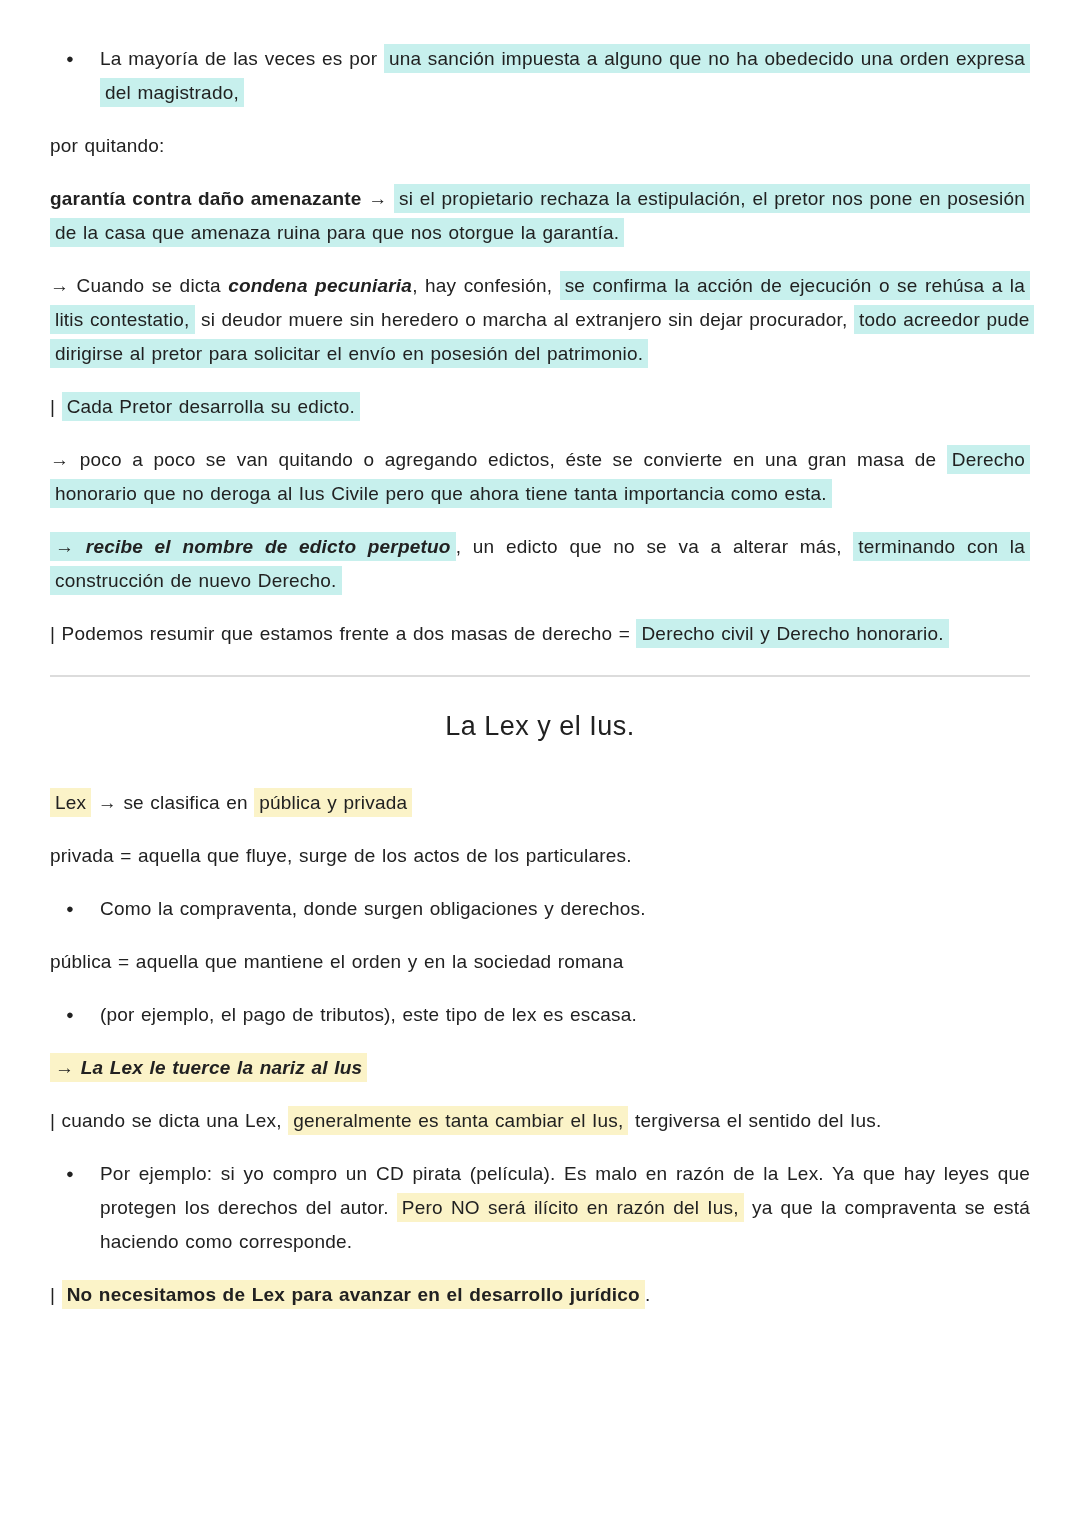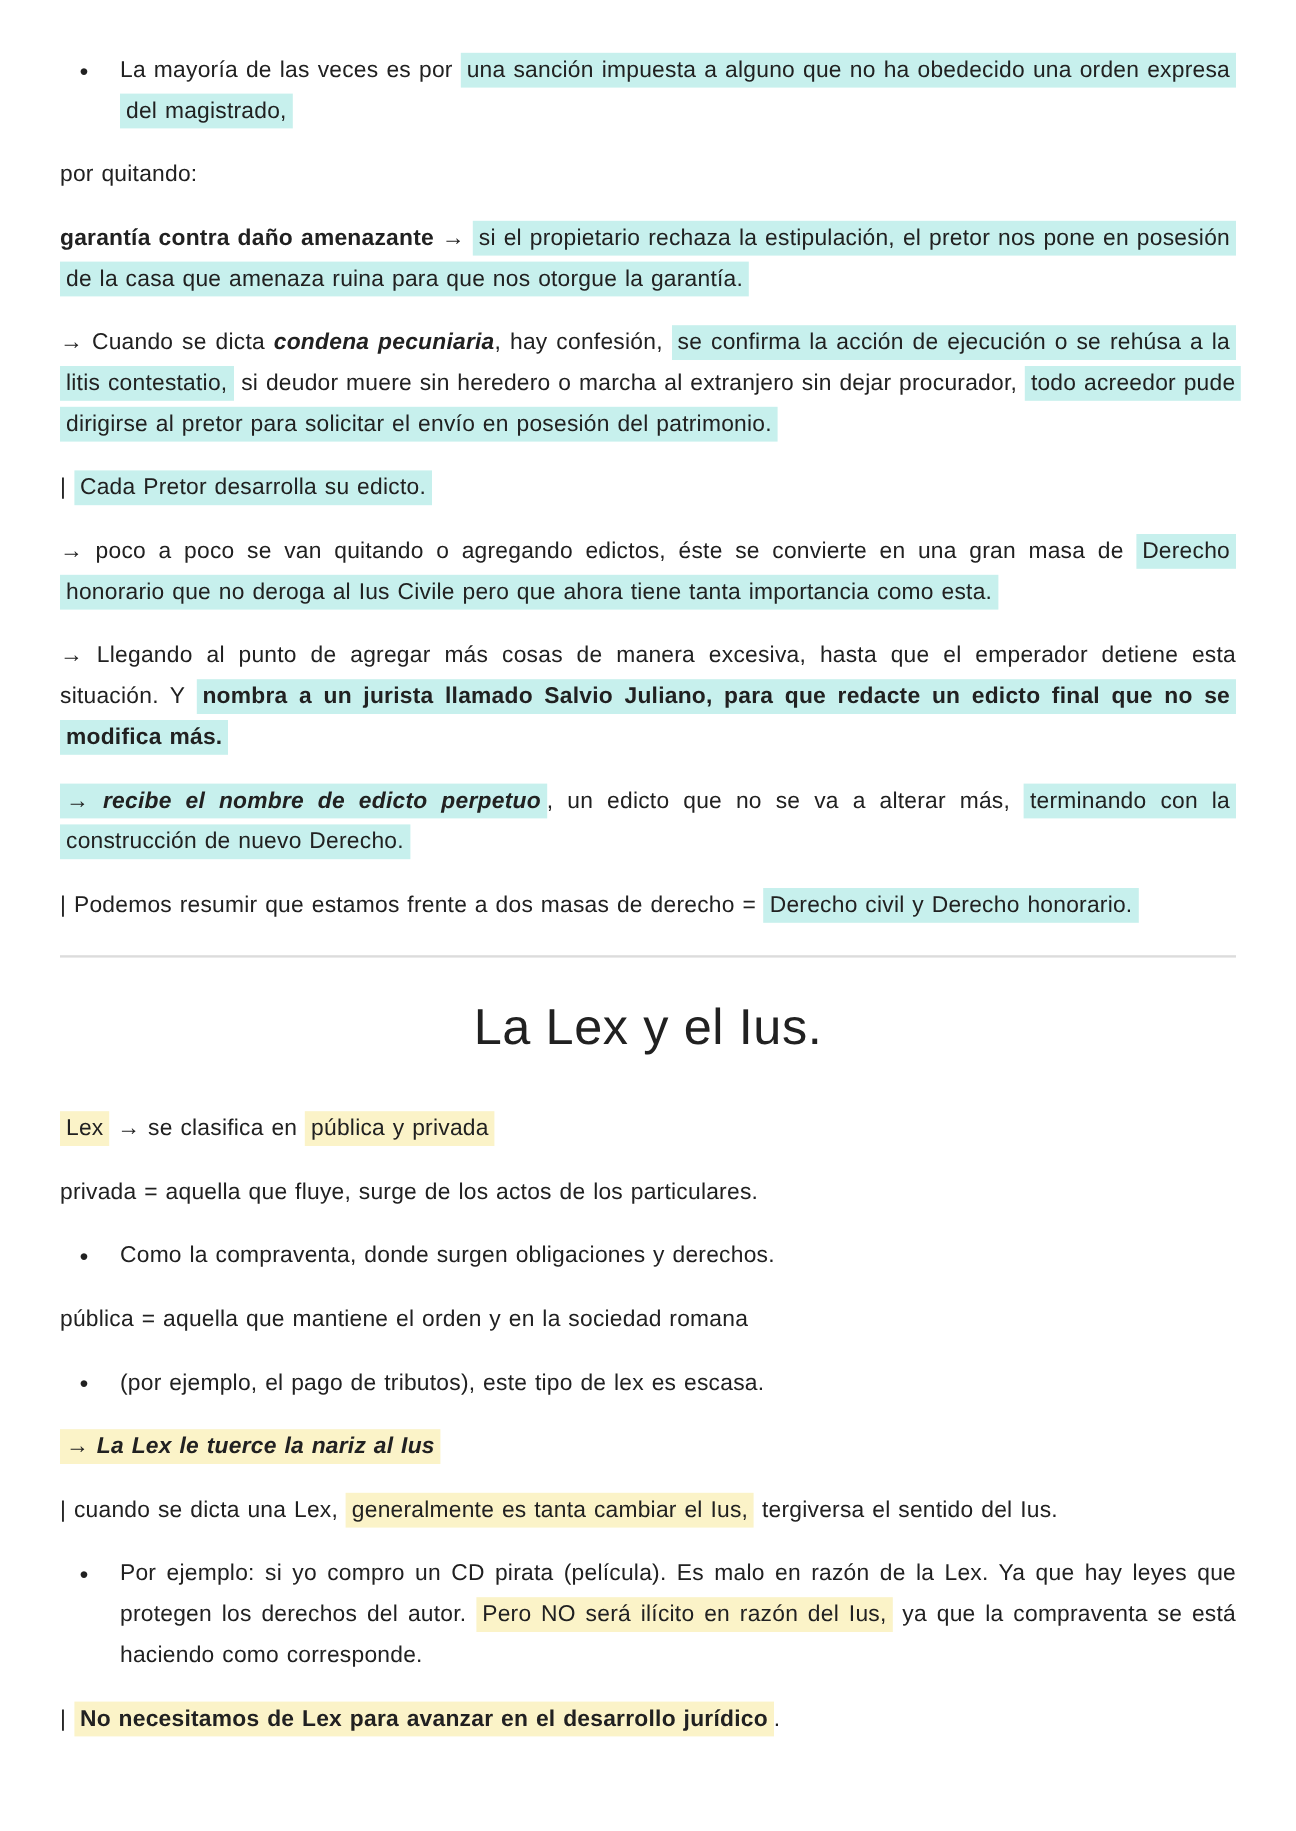--- a/index.html
+++ b/index.html
@@ -57,21 +57,21 @@
     box-decoration-break: clone;
   }
   .b { font-weight: 700; margin-top: 24px; }
   .i { font-style: italic; }
   hr.section-divider {
     border: none;
     border-top: 2px solid var(--divider);
     margin: 24px 0 0 0;
   }
   h1.section-title {
-    font-size: 42px;
+    font-size: 27px;
     font-weight: 400;
     letter-spacing: 0.5px;
     text-align: center;
     color: var(--text);
     margin: 34px 0 44px 0;
   }
 </style>
 </head>
 <body>
 
@@ -85,21 +85,20 @@
   <p class="block no-justify"><span>por quitando:</span></p>
 
   <p class="block"><span class="b">garantía contra daño amenazante → </span><span class="hl-cyan">si el propietario rechaza la estipulación, el pretor nos pone en posesión de la casa que amenaza ruina para que nos otorgue la garantía.</span></p>
 
   <p class="block"><span>→ Cuando se dicta </span><span class="b i">condena pecuniaria</span><span>, hay confesión, </span><span class="hl-cyan">se confirma la acción de ejecución o se rehúsa a la litis contestatio,</span><span> si deudor muere sin heredero o marcha al extranjero sin dejar procurador, </span><span class="hl-cyan">todo acreedor pude dirigirse al pretor para solicitar el envío en posesión del patrimonio.</span></p>
 
   <p class="block no-justify gap-large"><span>| </span><span class="hl-cyan">Cada Pretor desarrolla su edicto.</span></p>
 
   <p class="block"><span>→ poco a poco se van quitando o agregando edictos, éste se convierte en una gran masa de </span><span class="hl-cyan">Derecho honorario que no deroga al Ius Civile pero que ahora tiene tanta importancia como esta.</span></p>
 
-  <p class="block"><span>→ Llegando al punto de agregar más cosas de manera excesiva, hasta que el emperador detiene esta situación. Y </span><span class="hl-cyan b">nombra a un jurista llamado Salvio Juliano, para que redacte un edicto final que no se modifica más.</span></p>
 
   <p class="block"><span class="hl-cyan b i">→ recibe el nombre de edicto perpetuo</span><span>, un edicto que no se va a alterar más, </span><span class="hl-cyan">terminando con la construcción de nuevo Derecho.</span></p>
 
   <p class="block no-justify"><span>| Podemos resumir que estamos frente a dos masas de derecho = </span><span class="hl-cyan">Derecho civil y Derecho honorario.</span></p>
 
   <hr class="section-divider">
 
   <h1 class="section-title">La Lex y el Ius.</h1>
 
   <p class="block no-justify"><span class="hl-yellow">Lex</span><span> → se clasifica en </span><span class="hl-yellow">pública y privada</span></p>

